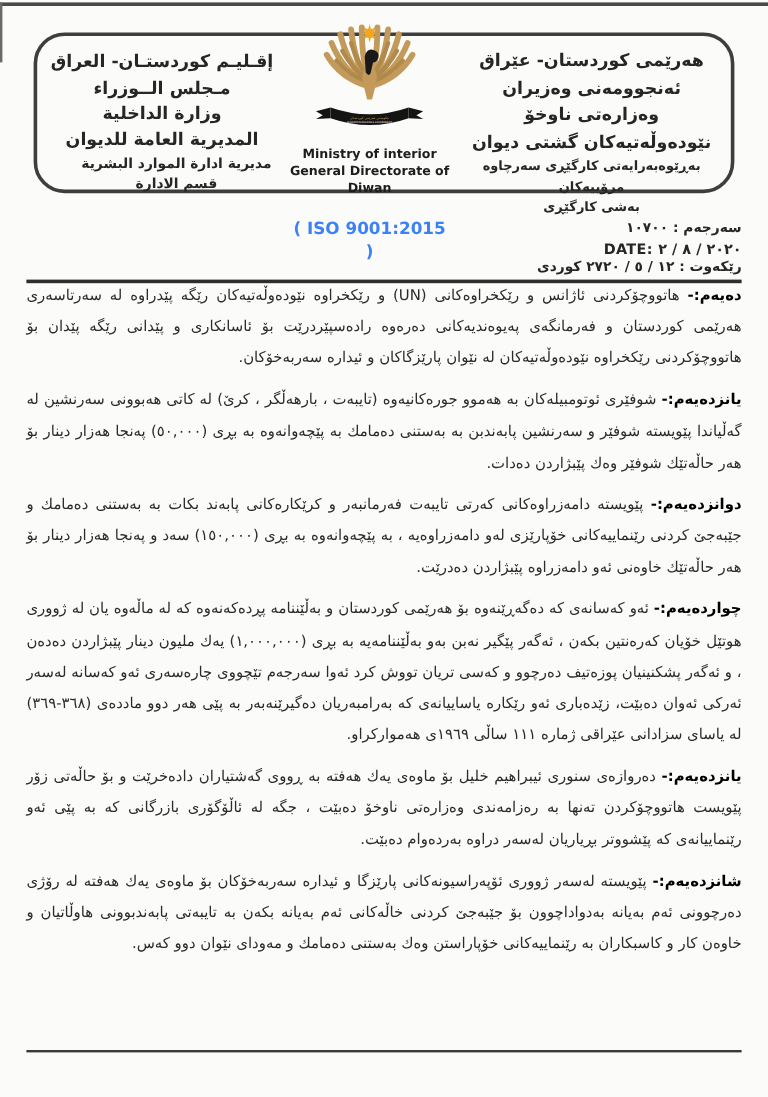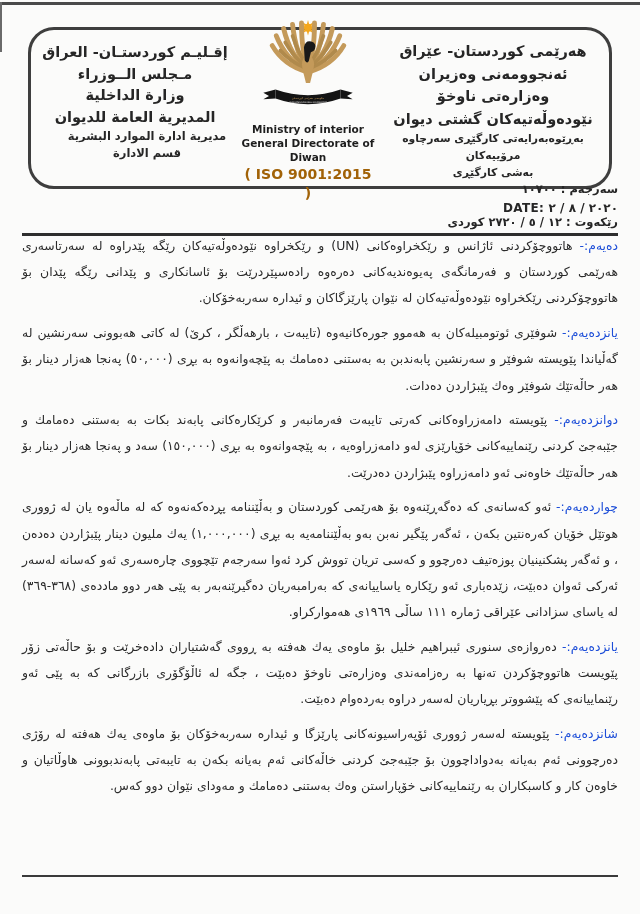--- a/index.html
+++ b/index.html
@@ -10,58 +10,58 @@
     font-family:"DejaVu Sans", sans-serif;
     color:#262626;
     position:relative;
     overflow:hidden;
   }
   .top-edge { position:absolute; top:2px; left:0; width:640px; height:3px; background:#4a4a4a; }
   .left-edge { position:absolute; top:2px; left:0; width:2px; height:50px; background:#6a6a6a; }
 
   
   .letterhead {
-    position:absolute; top:27px; left:28px; right:28px; height:162px;
+    position:absolute; top:27px; left:28px; right:28px; height:134px;
     border:3.5px solid #3e3e3e; border-radius:26px;
     display:flex; flex-direction:row; background:transparent;
   }
   .lh-col { flex:1; }
   .lh-left { flex:0 0 208px; padding-top:12px; text-align:center; }
   .lh-right { flex:0 0 232px; padding-top:10px; text-align:center; }
   .lh-center { flex:1; position:relative; text-align:center; }
 
   .ar-line, .ku-line { font-weight:bold; direction:rtl; }
   .ar-line.lg { font-size:14.5px; line-height:21.5px; }
   .ar-line.sm { font-size:11.5px; line-height:17px;padding-left:24px; }
   .ku-line.lg { font-size:14.5px; line-height:22.5px; }
   .ku-line.sm { font-size:10.8px; line-height:17px; }
 
   .emblem-wrap { position:absolute; top:-12px; left:50%; transform:translateX(-50%); width:104px; height:104px; }
   .en-block { position:absolute; top:92px; left:0; right:0; }
   .en-line { font-size:10.5px; font-weight:bold; line-height:14px; color:#1d1d1d; }
-  .iso-line { font-size:14px; font-weight:bold; line-height:19px; margin-top:1px; color:#a16207; }
+  .iso-line { font-size:14px; font-weight:bold; line-height:19px; margin-top:18px; color:#3b82f6; }
 
   
   .meta { position:absolute; top:180px; left:22px; right:22px; }
   .meta-line1 { direction:rtl; font-weight:bold; font-size:11.5px; line-height:18px; }
   .meta-line2 { display:flex; justify-content:space-between; align-items:flex-end; margin-top:3px;flex-direction:column; }
   .date-en { font-weight:bold; font-size:12px; letter-spacing:0.3px; }
   .date-en .val { unicode-bidi:embed; direction:ltr; }
   .date-ku { direction:rtl; font-weight:bold; font-size:11.5px; }
   .meta-rule { margin-top:4px; height:3px; background:#2e2e2e; }
 
   
   .doc-body { position:absolute; top:233px; left:22px; right:22px; direction:rtl; }
   .para {
     font-size:12.4px; line-height:26.2px;
     text-align:justify;
     color:#2b2b2b;
     margin-bottom:8.5px;
   }
-  .para .lead { font-weight:normal; color:#1d4ed8; }
+  .para .lead { font-weight:bold; color:#000000; }
 
   .footer-rule { position:absolute; bottom:37px; left:22px; right:22px; height:2.5px; background:#3a3a3a; }
 </style>
 </head>
 <body>
 
 <div class="top-edge"></div>
 <div class="left-edge"></div>
 
 <div class="letterhead">

